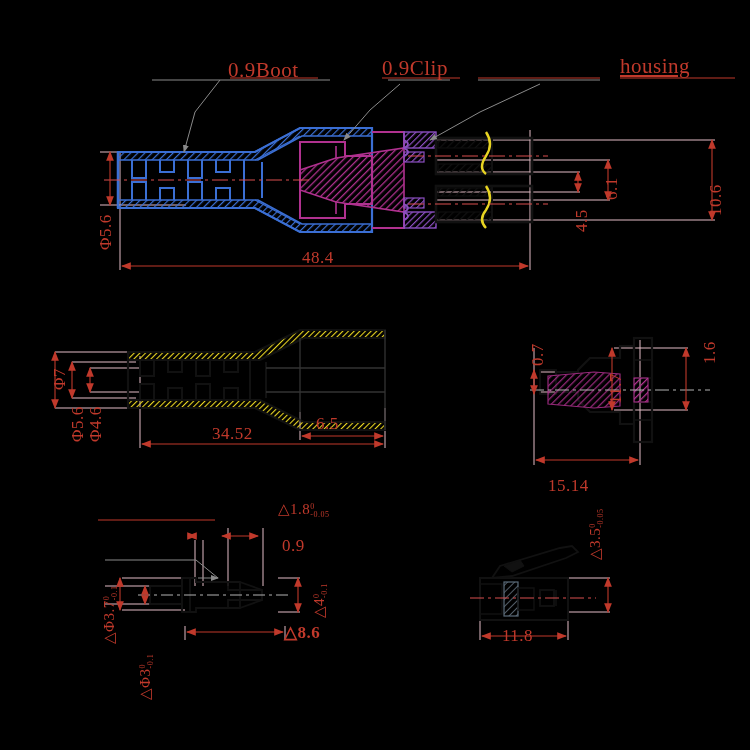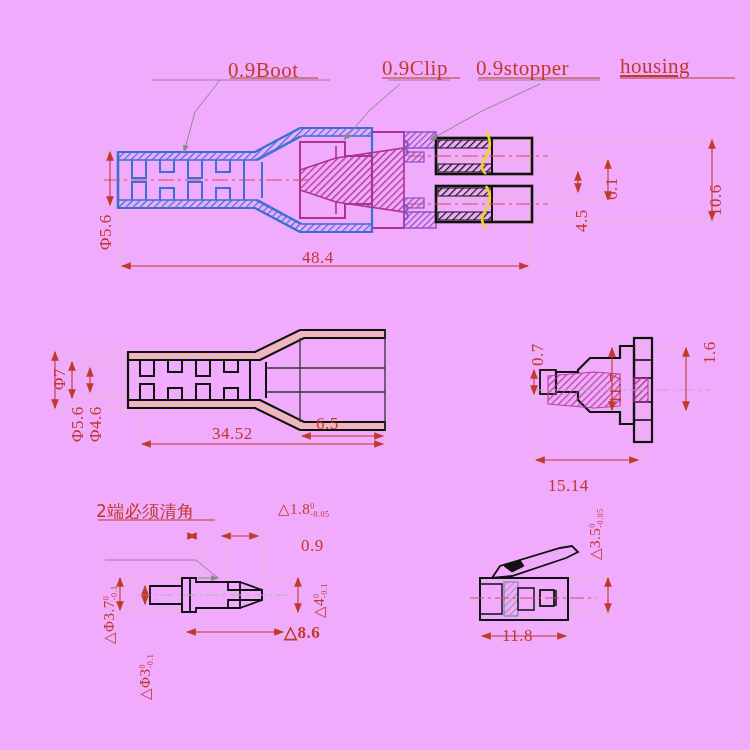--- a/index.html
+++ b/index.html
@@ -1,18 +1,18 @@
 <!DOCTYPE html>
 <html><head>
 <meta charset="utf-8">
 <style>
   html,body{margin:0;padding:0;background:#ffffff;}
   body{width:750px;height:750px;overflow:hidden;
        font-family:"Liberation Serif",serif;}
-  #stage{position:relative;width:750px;height:750px;background:#f0abfc;}
+  #stage{position:relative;width:750px;height:750px;background:#000000;}
   svg{position:absolute;left:0;top:0;}
   .lbl{position:absolute;color:#c0392b;font-family:"Liberation Serif",serif;
        white-space:nowrap;letter-spacing:.5px;}
   .lbl.rot{transform-origin:0 0;transform:rotate(-90deg);}
   .big{font-size:21px;}
   .dim{font-size:17px;}
   .dimsm{font-size:15px;}
   .cn{font-size:17px;font-family:"DejaVu Sans",sans-serif;}
   .tol{font-size:8px;line-height:8px;display:inline-block;vertical-align:middle;
        text-align:left;}
@@ -315,46 +315,44 @@
 
     <g stroke="#c0392b" stroke-width="1.1">
       <line x1="482" y1="636" x2="566" y2="636" marker-start="url(#arS)" marker-end="url(#ar)"></line>
       <line x1="608" y1="578" x2="608" y2="612" marker-start="url(#arS)" marker-end="url(#ar)"></line>
     </g>
   </g>
 </svg>
 
 <div class="lbl big" style="left:228px;top:58px;">0.9Boot</div>
 <div class="lbl big" style="left:382px;top:56px;">0.9Clip</div>
-<div class="lbl big" style="left:476px;top:56px;">0.9stopper</div>
 <div class="lbl big" style="left:620px;top:54px;text-decoration:underline;">housing</div>
 
 <div class="lbl dim rot" style="left:96px;top:250px;">Φ5.6</div>
 <div class="lbl dim" style="left:302px;top:248px;">48.4</div>
 <div class="lbl dim rot" style="left:572px;top:232px;">4.5</div>
 <div class="lbl dim rot" style="left:602px;top:200px;">6.1</div>
 <div class="lbl dim rot" style="left:706px;top:216px;">10.6</div>
 
 <div class="lbl dim rot" style="left:50px;top:390px;">Φ7</div>
 <div class="lbl dim rot" style="left:68px;top:442px;">Φ5.6</div>
 <div class="lbl dim rot" style="left:86px;top:442px;">Φ4.6</div>
 <div class="lbl dim" style="left:212px;top:424px;">34.52</div>
 <div class="lbl dim" style="left:316px;top:414px;">6.5</div>
 
 <div class="lbl dim rot" style="left:528px;top:366px;">0.7</div>
 <div class="lbl dim rot" style="left:606px;top:404px;">11.7</div>
 <div class="lbl dim rot" style="left:700px;top:364px;">1.6</div>
 <div class="lbl dim" style="left:548px;top:440px;margin-top:36px;">15.14</div>
 
-<div class="lbl cn" style="left:96px;top:500px;">2端必须清角</div>
 
 <div class="lbl dimsm" style="left:278px;top:500px;">
   <span class="tolwrap"><span>△1.8</span><span class="tol"><span>0</span><br><span>-0.05</span></span></span>
 </div>
-<div class="lbl dim" style="left:282px;top:536px;margin-left:19px;">0.9</div>
+<div class="lbl dim" style="left:282px;top:536px;">0.9</div>
 
 <div class="lbl dimsm rot" style="left:100px;top:644px;">
   <span class="tolwrap"><span>△Φ3.7</span><span class="tol"><span>0</span><br><span>-0.1</span></span></span>
 </div>
 <div class="lbl dimsm rot" style="left:136px;top:700px;">
   <span class="tolwrap"><span>△Φ3</span><span class="tol"><span>0</span><br><span>-0.1</span></span></span>
 </div>
 <div class="lbl dimsm rot" style="left:310px;top:618px;">
   <span class="tolwrap"><span>△4</span><span class="tol"><span>0</span><br><span>-0.1</span></span></span>
 </div>

